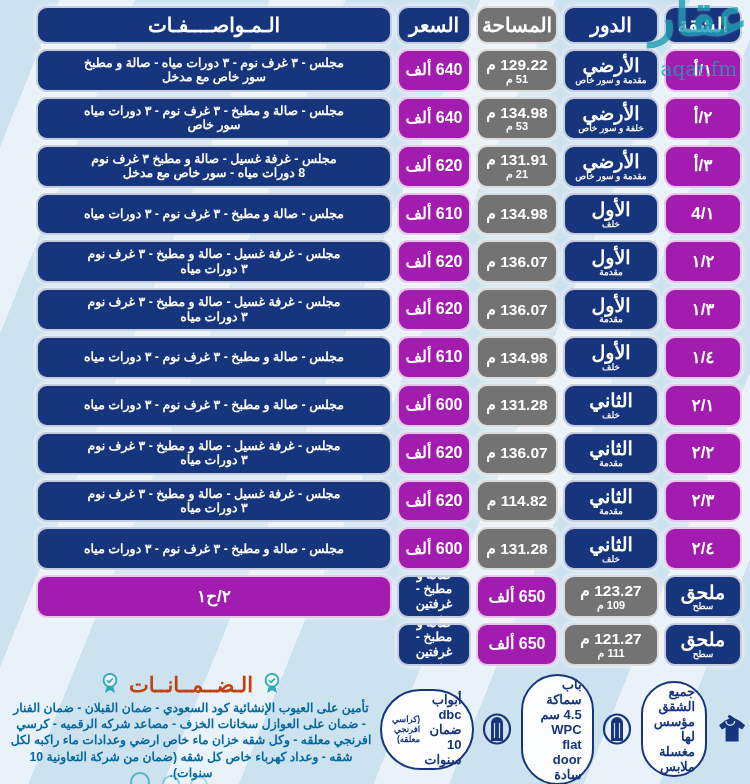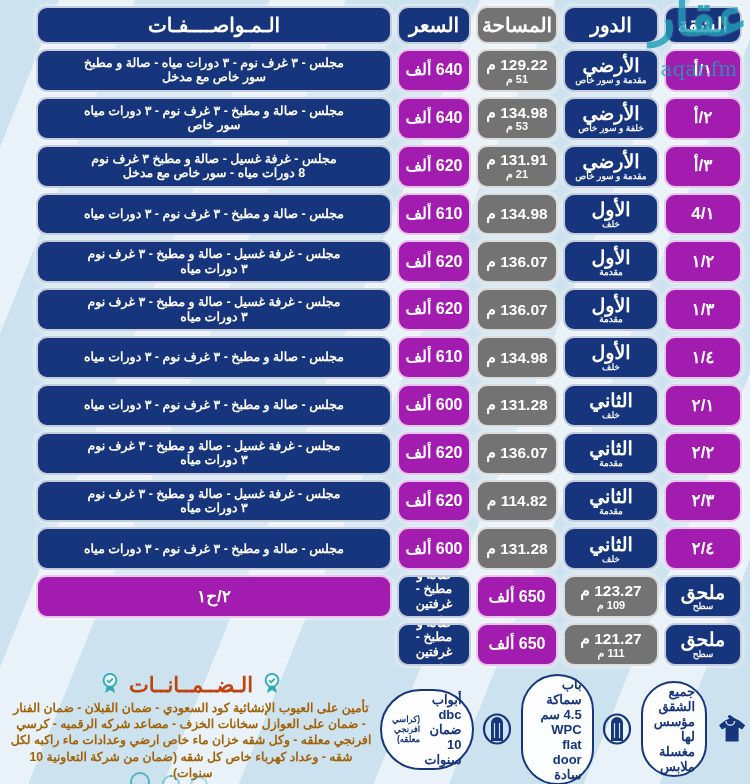--- a/index.html
+++ b/index.html
@@ -63,21 +63,21 @@
     min-height:22px;display:flex;align-items:center;justify-content:center;gap:4px;
     color:#16357d;font-weight:bold;font-size:13px;padding:1px 10px;
   }
   .pill .small{font-size:8.5px;}
   .pill .small:empty{display:none;}
 
   .guarantees{flex:1;padding:2px 6px 0 10px;}
   .g-title-row{display:flex;align-items:center;justify-content:center;gap:8px;color:#2da9b7;}
   .g-title{font-size:21px;font-weight:bold;color:#c2410c;}
   .g-text{
-    margin-top:2px;font-size:12.3px;font-weight:bold;color:#a16207;
+    margin-top:2px;font-size:12.3px;font-weight:bold;color:#0369a1;
     text-align:center;line-height:1.32;
   }
 
   .ring{position:absolute;border:2px solid #35a9b8;border-radius:50%;opacity:.8;}
   .ring1{width:16px;height:16px;left:130px;bottom:-8px;}
   .ring2{width:14px;height:14px;left:162px;bottom:-9px;opacity:.5;}
   .ring3{width:14px;height:14px;left:190px;bottom:-10px;opacity:.35;}
 </style>
 </head>
 <body>

